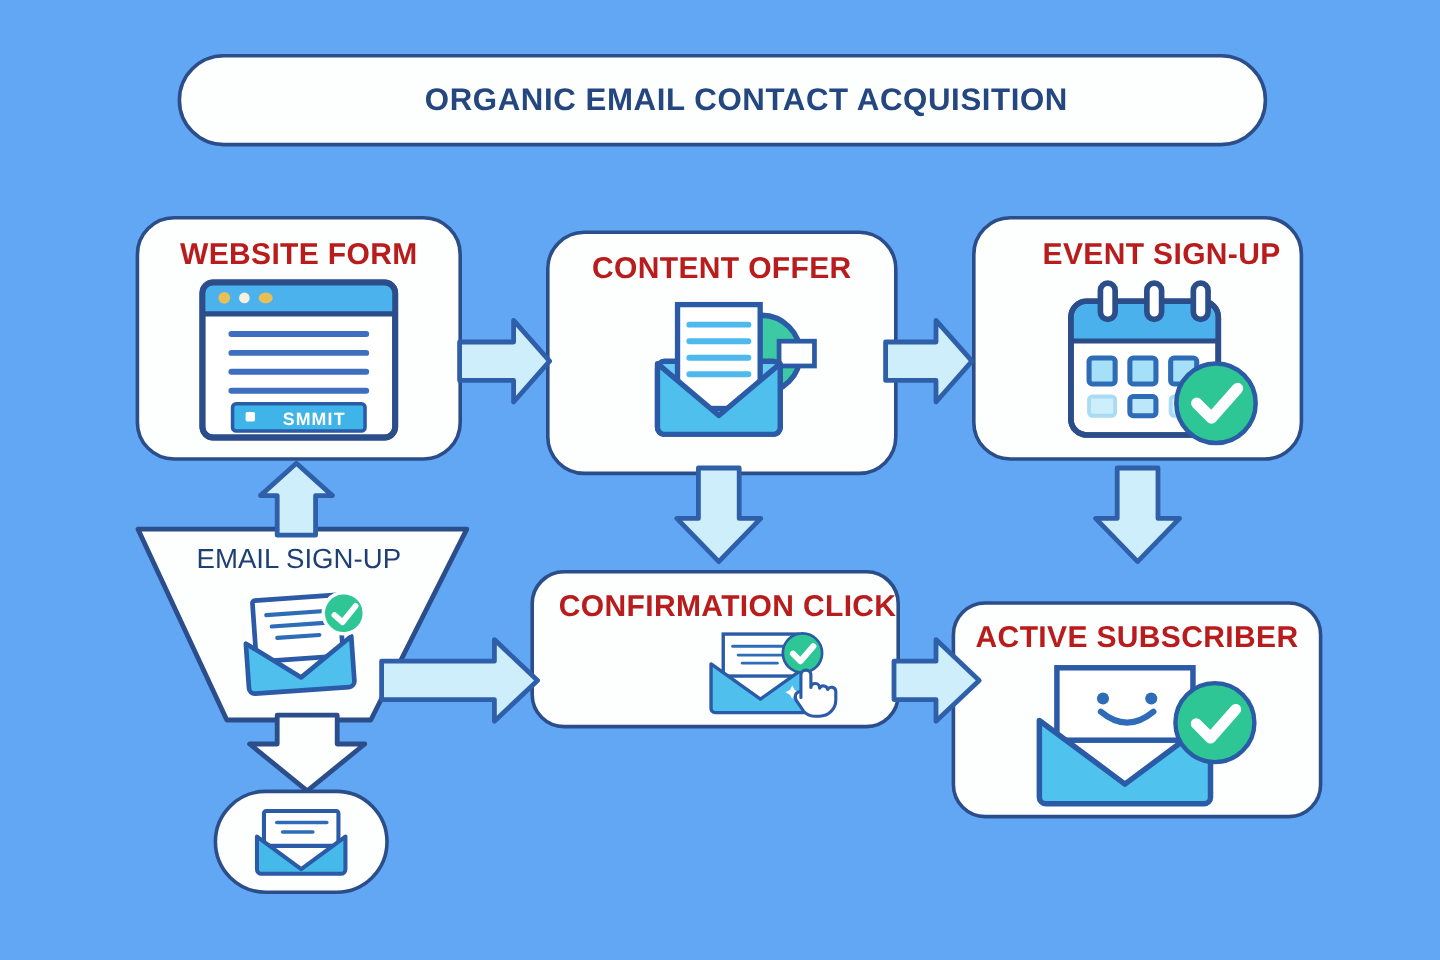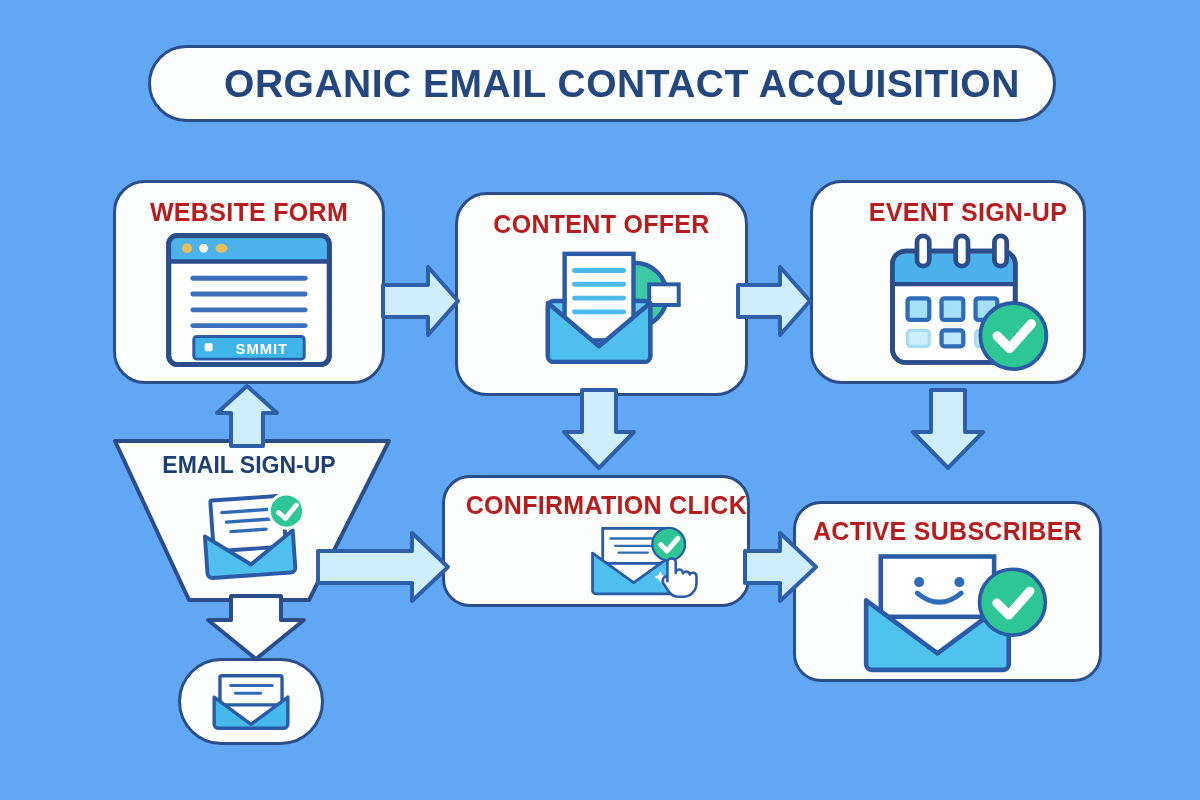--- a/index.html
+++ b/index.html
@@ -8,41 +8,41 @@
     background:#62a7f4;
     font-family:"Liberation Sans", sans-serif;
   }
   .title-pill {
     position:absolute; left:148px; top:45px; width:908px; height:77px;
     background:#fdfefe; border:3.5px solid #2b4d8a; border-radius:42px;
     box-sizing:border-box; display:flex; align-items:center; justify-content:center;
     z-index:2;
   }
   .title-pill span {
-    font-size:39px; font-weight:800; color:#24477f; letter-spacing:0.5px; white-space:nowrap;margin-left:40px;
+    font-size:26px; font-weight:800; color:#24477f; letter-spacing:0.5px; white-space:nowrap;margin-left:40px;
   }
   .node {
     position:absolute; background:#fdfefe; border:3.5px solid #2b4d8a;
     border-radius:32px; box-sizing:border-box; z-index:2;
     display:flex; flex-direction:column; align-items:center;
   }
   #box-website-form   { left:113px; top:180px; width:272px; height:204px; }
   #box-content-offer  { left:455px; top:192px; width:293px; height:204px; }
   #box-event-signup   { left:810px; top:180px; width:276px; height:204px;padding-left:40px; }
   #box-confirmation   { left:442px; top:475px; width:308px; height:132px; border-radius:28px;align-items:flex-end; }
   #box-active-sub     { left:793px; top:501px; width:309px; height:181px; border-radius:28px; }
   .node-label {
     margin-top:15px; font-size:25px; font-weight:800; color:#b91c1c;
     letter-spacing:0.3px; white-space:nowrap;
   }
   .row2 .node-label { margin-top:13px; }
   .node svg { margin-top:5px; }
   .funnel-label {
     position:absolute; left:135px; top:452px; width:228px; text-align:center;
-    font-size:23px; font-weight:700; color:#1e3f74; z-index:2; white-space:nowrap;
+    font-size:23px; font-weight:400; color:#1e3f74; z-index:2; white-space:nowrap;
   }
   .funnel-icon {
     position:absolute; left:193px; top:492px; z-index:2; transform:rotate(-4deg);
   }
   .capsule {
     position:absolute; left:178px; top:658px; width:146px; height:87px;
     background:#fdfefe; border:3.5px solid #2b4d8a; border-radius:46px;
     box-sizing:border-box; z-index:2; display:flex; align-items:center; justify-content:center;
   }
   .layer { position:absolute; left:0; top:0; z-index:1; pointer-events:none; }

